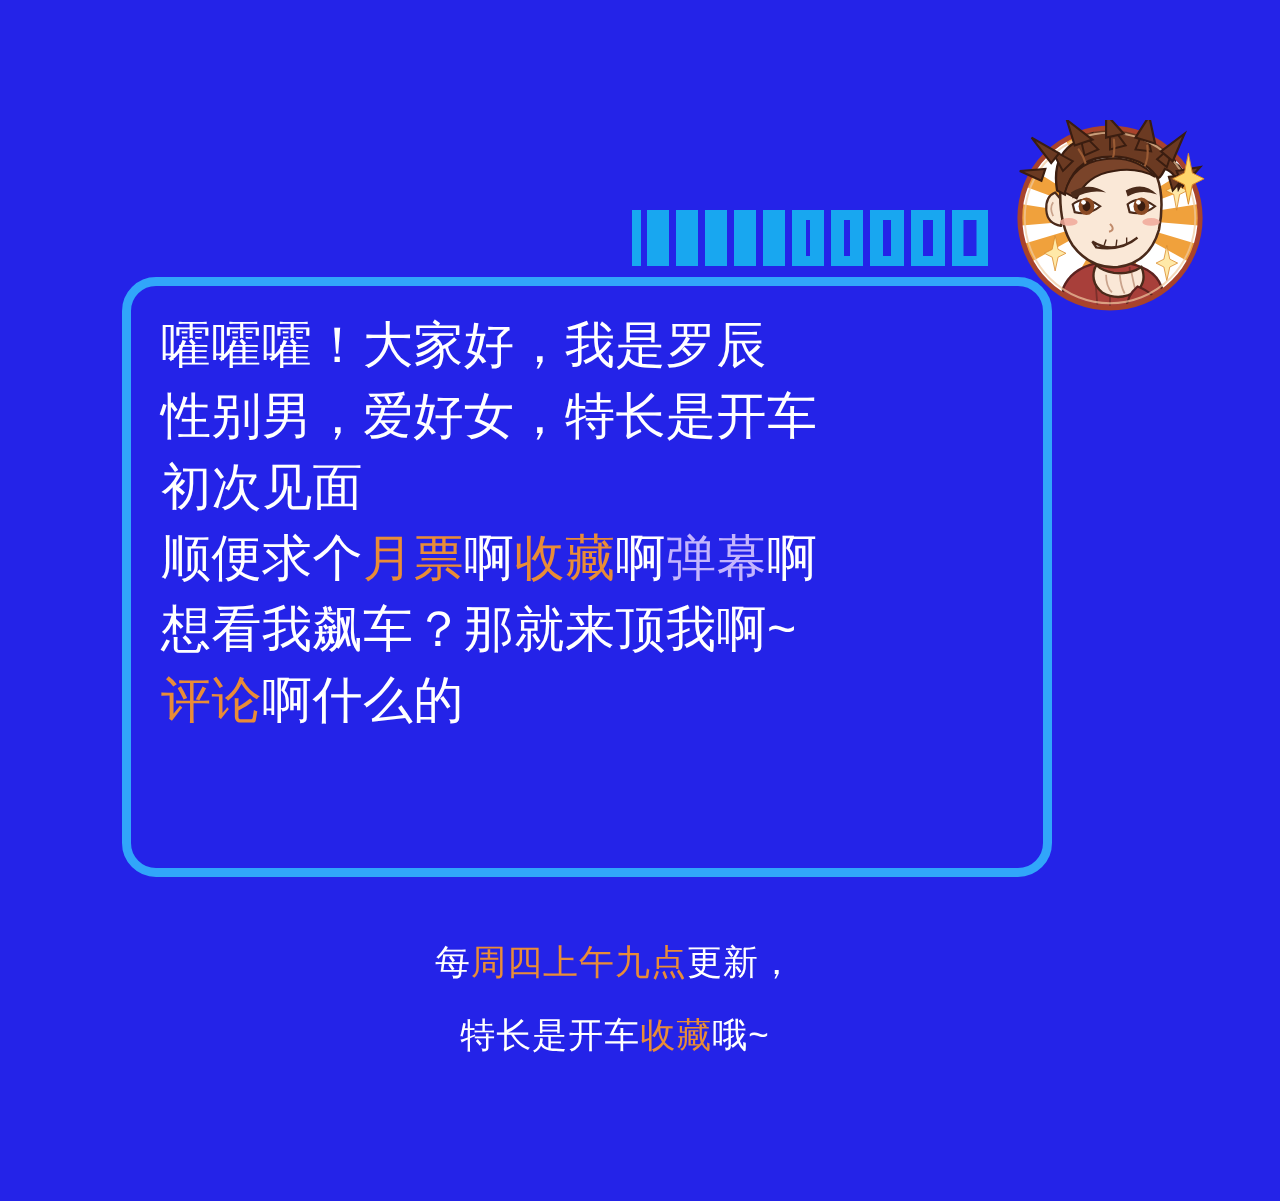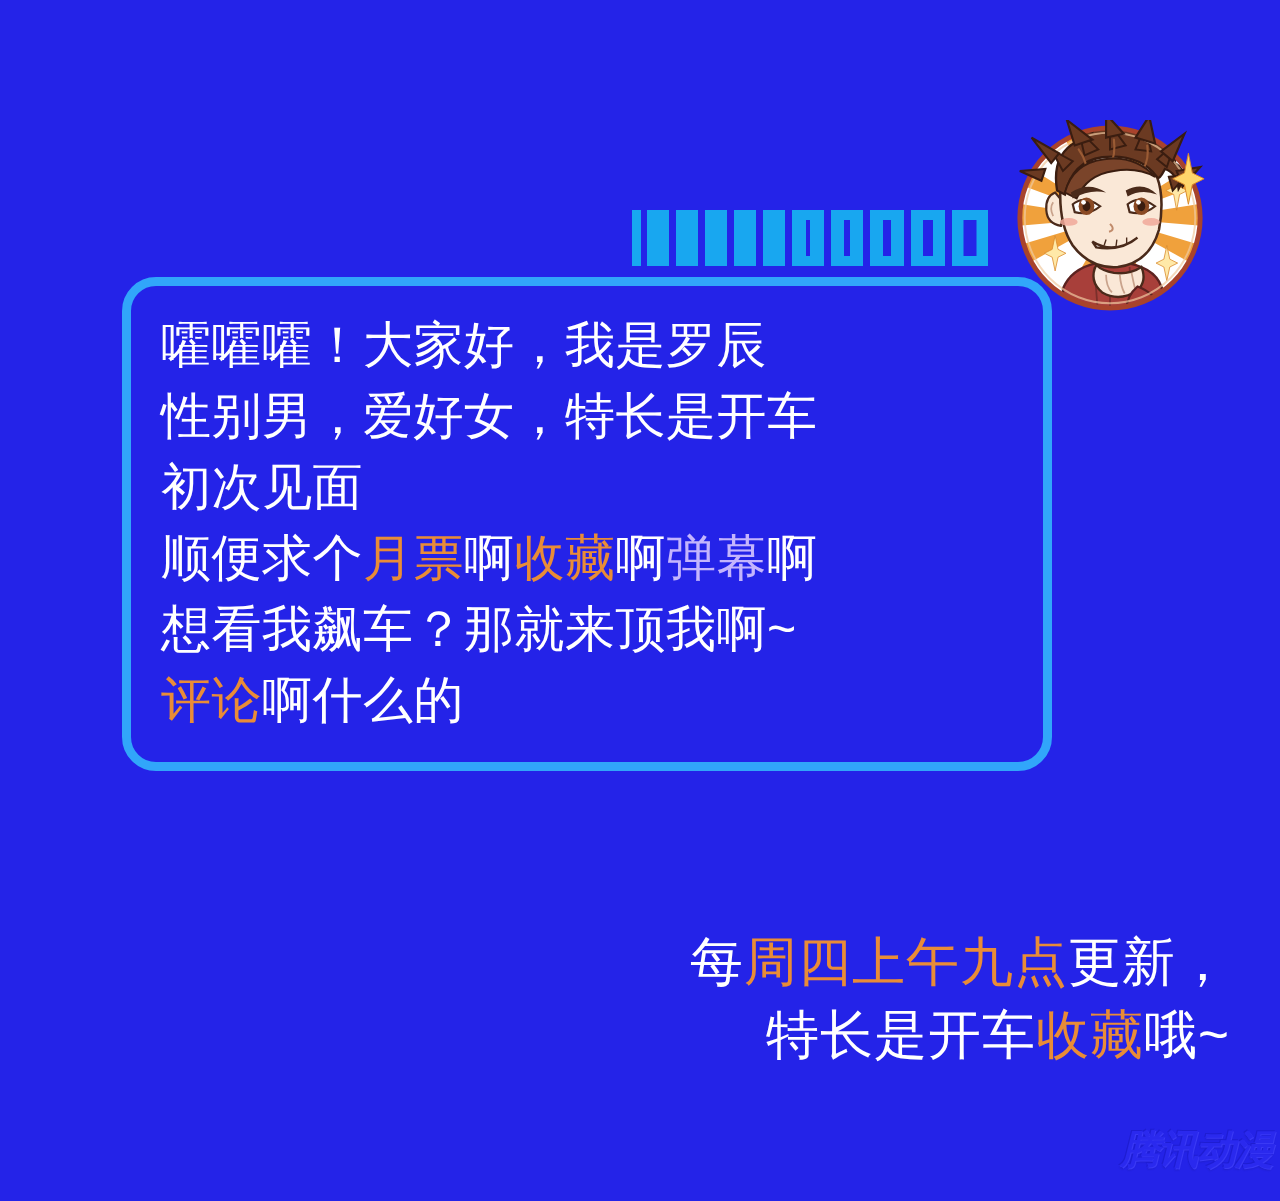--- a/index.html
+++ b/index.html
@@ -48,21 +48,21 @@
     transform: translateX(-50%);
     display: block;
   }
 
   
   #bubble {
     position: absolute;
     left: 122px;
     top: 277px;
     width: 930px;
-    height: 494px;
+    height: 600px;
     border: 9px solid #31A6FA;
     border-radius: 34px;
     box-sizing: border-box;
   }
   #bubble-text {
     position: absolute;
     left: 30px;
     top: 24px;
     right: 10px;
     color: #FFFFFF;
@@ -74,23 +74,23 @@
   }
   #bubble-text .ln { display: block; }
   .hl { color: #E98C37; }
 
   
   #footer-note {
     position: absolute;
     left: 0;
     top: 925px;
     width: 1230px;
-    text-align: right;
+    text-align: center;
     color: #FFFFFF;
-    font-size: 53px;
+    font-size: 35px;
     line-height: 73px;
     letter-spacing: 1px;
   }
   #footer-note .ln { display: block; }
 
   
   #avatar {
     position: absolute;
     left: 1012px;
     top: 120px;
@@ -307,15 +307,14 @@
         <polygon points="126,18 140,-4 146,24"></polygon>
         <polygon points="152,32 176,14 164,42"></polygon>
         <polygon points="168,52 192,48 174,68"></polygon>
         <polygon points="30,62 8,52 34,50"></polygon>
       </g>
 
       <path d="M180,34 L184,54 L196,60 L184,66 L180,86 L176,66 L164,60 L176,54 Z" fill="#FFD66B" stroke="#D9892B" stroke-width="1"></path>
     </svg>
   </div>
 
-  <div id="watermark">腾讯动漫</div>
 
 </div>
 
 </body></html>

